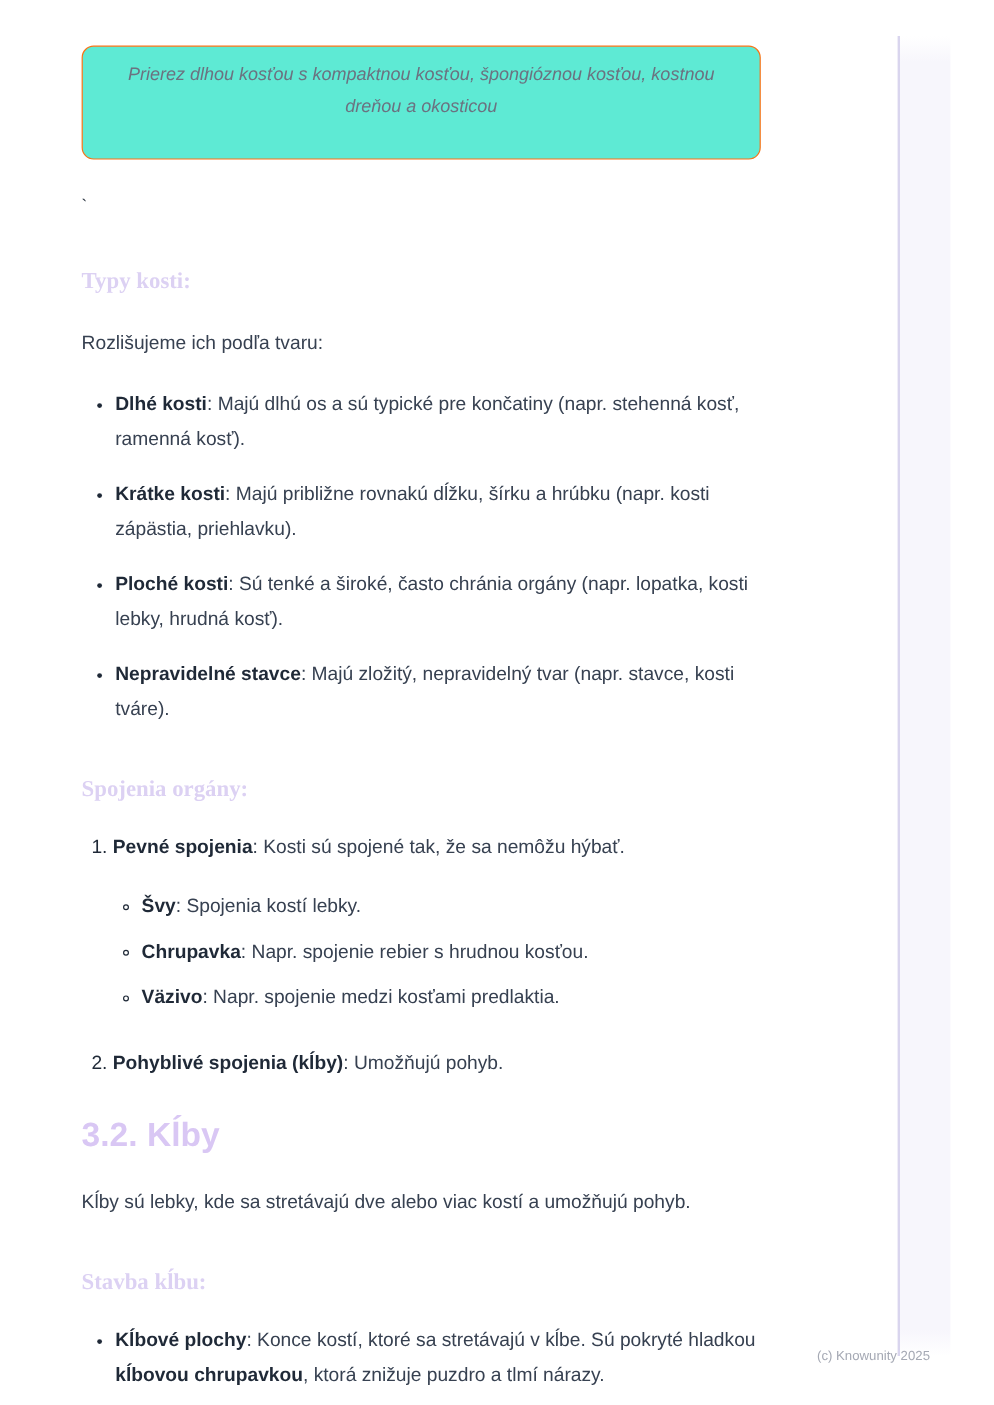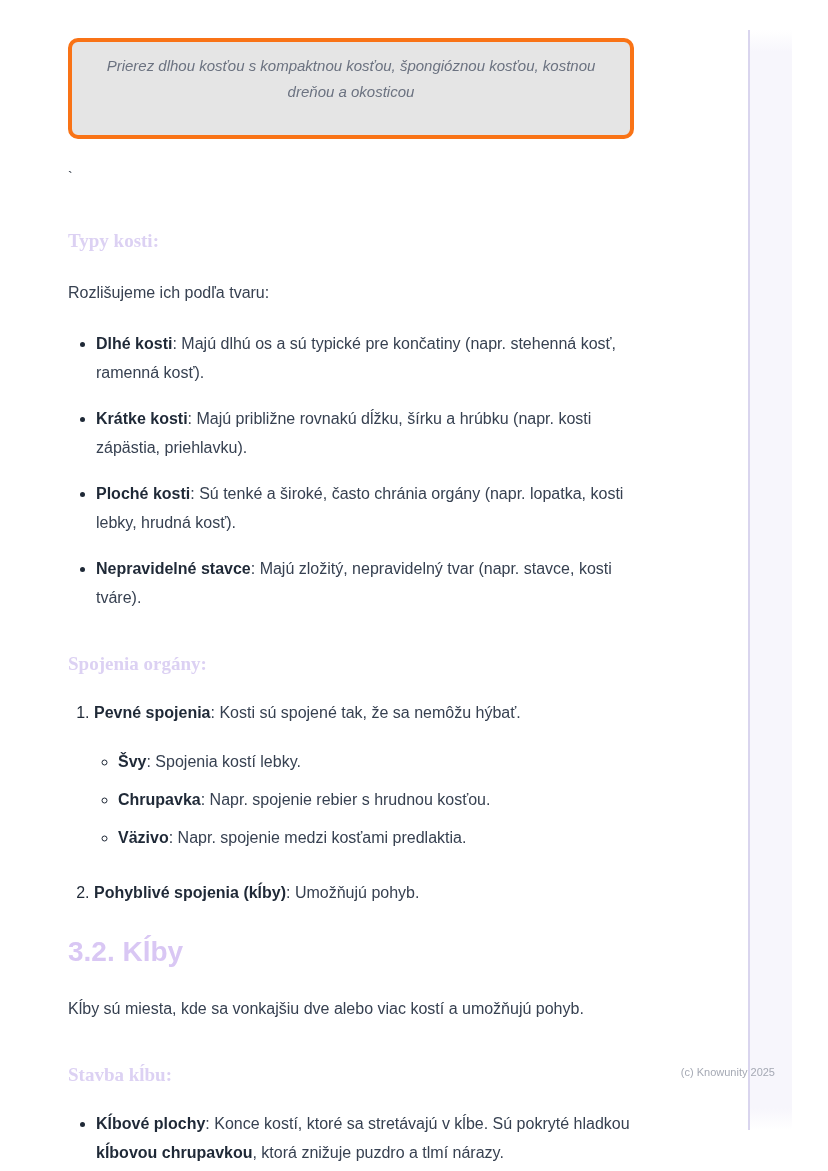--- a/index.html
+++ b/index.html
@@ -19,25 +19,25 @@
     left:748px;top:30px;width:42px;height:1100px;
     background:linear-gradient(180deg, rgba(247,246,252,0) 0%, #f7f6fc 2%, #f7f6fc 98%, rgba(247,246,252,0) 100%);
     border-left:2px solid #d9d5ee;
     z-index:1;
   }
   .content{
     position:absolute;left:68px;top:0;width:566px;z-index:2;
   }
   .figure-box{
     margin-top:38px;
-    border:4px solid #f97316;
+    border:1px solid #f97316;
     border-radius:10px;
     padding:11px 24px 30px 24px;
     box-sizing:border-box;
-    background:#e5e5e5;
+    background:#5eead4;
   }
   .figure-caption{
     font-style:italic;
     color:#6b7280;
     font-size:15px;
     line-height:26px;
     text-align:center;
   }
   .stray{
     margin-top:30px;
@@ -100,21 +100,21 @@
   ul.sublist > li{
     font-size:16px;
     line-height:29px;
     margin-bottom:9px;
     color:#374151;
   }
   .b{font-weight:bold;color:#1f2937;}
   li::marker{color:#1f2937;}
   .footer{
     position:absolute;
-    top:1066px;
+    top:1124px;
     right:53px;
     font-size:11px;
     color:#a5a9b4;
     z-index:3;
     text-align:right;
   }
 </style>
 </head>
 <body>
 
@@ -152,21 +152,21 @@
           <li><span class="b">Väzivo</span><span>: Napr. spojenie medzi kosťami predlaktia.</span></li>
         </ul>
       </li>
       <li>
         <span><span class="b">Pohyblivé spojenia (kĺby)</span><span>: Umožňujú pohyb.</span></span>
       </li>
     </ol>
 
     <h2 class="big">3.2. Kĺby</h2>
 
-    <p class="body">Kĺby sú miesta, kde sa vonkajšiu dve alebo viac kostí a umožňujú pohyb.</p>
+    <p class="body">Kĺby sú lebky, kde sa stretávajú dve alebo viac kostí a umožňujú pohyb.</p>
 
     <h3 class="sec">Stavba kĺbu:</h3>
 
     <ul class="blist">
       <li><span class="b">Kĺbové plochy</span><span>: Konce kostí, ktoré sa stretávajú v kĺbe. Sú pokryté hladkou </span><span class="b">kĺbovou chrupavkou</span><span>, ktorá znižuje puzdro a tlmí nárazy.</span></li>
       <li><span class="b">Kĺbové puzdro</span><span>: Pevný obal, ktorý uzatvára kĺb. Má dve vrstvy – vonkajšiu väzivovú a vnútornú synoviálnu.</span></li>
 
     </ul>
 
   </div>

